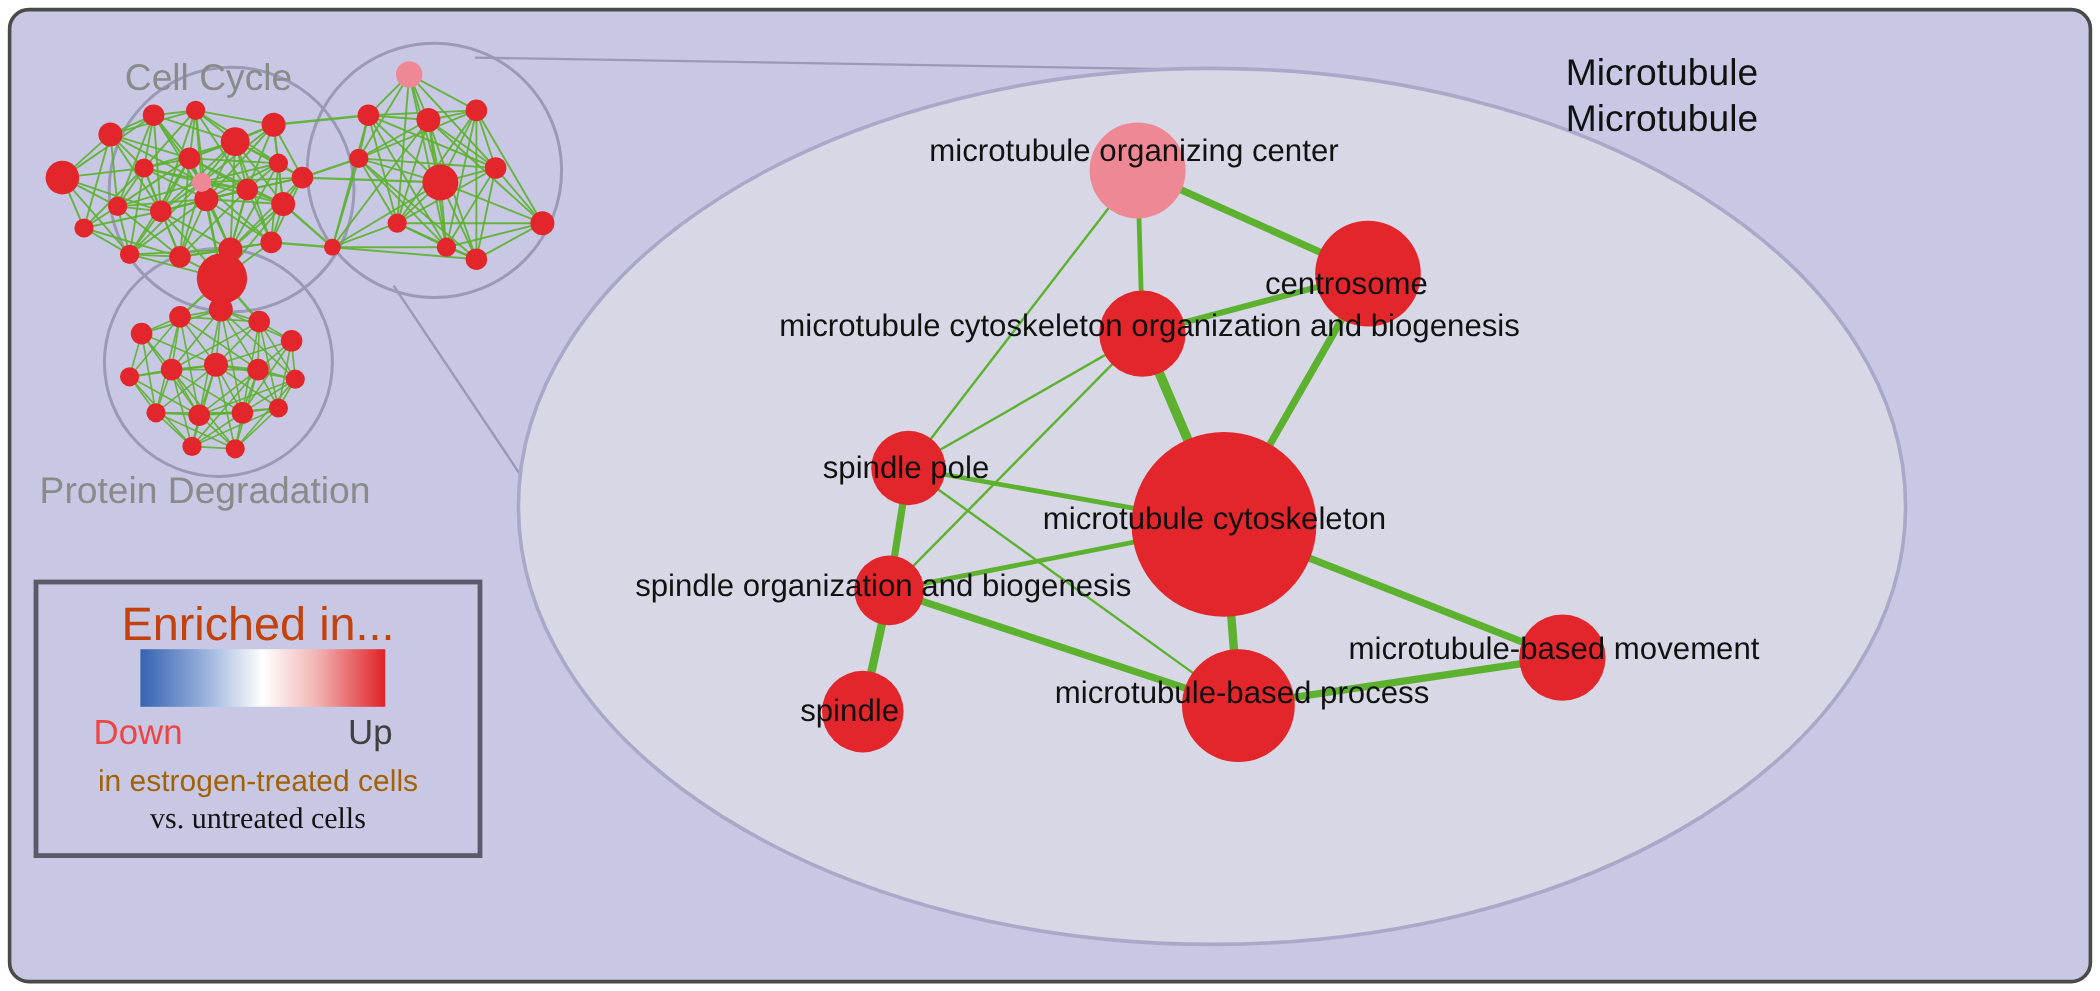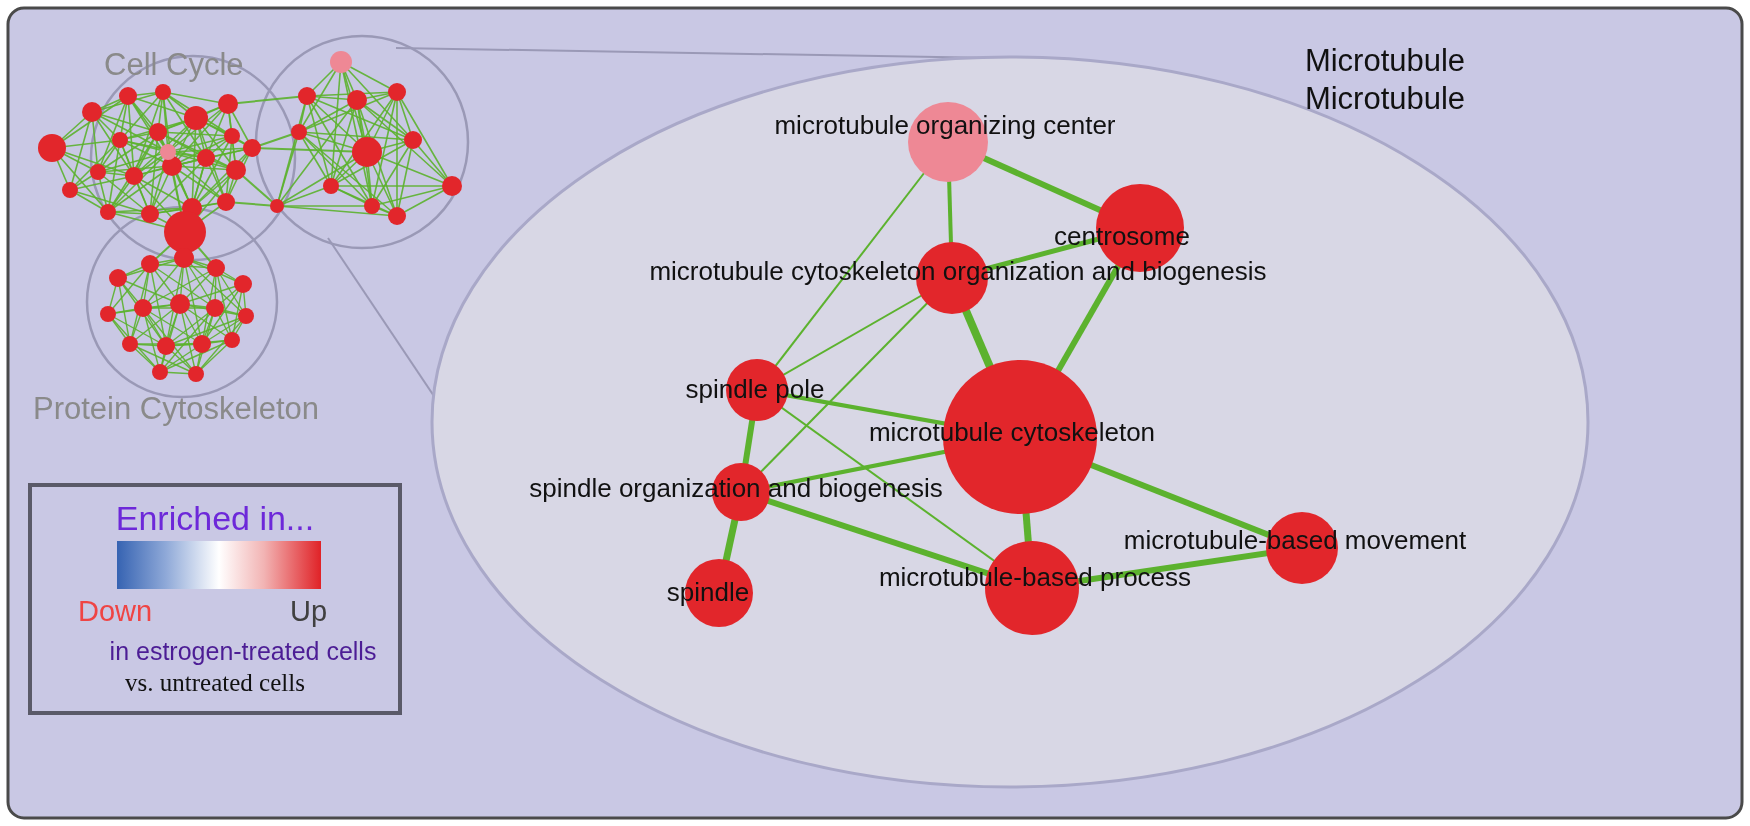--- a/index.html
+++ b/index.html
@@ -14,29 +14,29 @@
   .black-title{color:#111;font-size:31px;line-height:38px;text-align:center;}
   #cell-cycle-label{left:104px;top:46px;}
   #mt-title{left:1250px;top:42px;width:270px;}
   #ubiquitin-label{left:33px;top:390px;}
   #legend{
     position:absolute;left:28px;top:483px;width:366px;height:224px;
     border:4px solid #5a5a68;background:transparent;
   }
   #legend .legend-title{
     position:absolute;left:0;top:12px;width:100%;text-align:center;
-    font-size:34px;color:#6d28d9;
+    font-size:39px;color:#c2410c;
   }
   #legend .gradient-bar{
     position:absolute;left:85px;top:54px;width:204px;height:48px;
     background:linear-gradient(90deg,#3663b2 0%,#8fa9d8 24%,#ffffff 50%,#f2b4b4 72%,#e02227 100%);
   }
   #legend .down-label{position:absolute;left:46px;top:108px;font-size:29px;color:#ef4444;}
   #legend .up-label{position:absolute;left:258px;top:108px;font-size:29px;color:#404040;}
-  #legend .caption1{position:absolute;left:0;top:150px;width:100%;text-align:center;font-size:25px;color:#4c1d95;padding-left:28px;}
+  #legend .caption1{position:absolute;left:0;top:150px;width:100%;text-align:center;font-size:25px;color:#a16207;}
   #legend .caption2{position:absolute;left:0;top:182px;width:100%;text-align:center;font-size:25px;color:#111;font-family:Liberation Serif, serif;}
 </style>
 </head>
 <body>
 
 <svg id="scene" width="1750" height="826" viewBox="0 0 1750 826">
     <rect x="8" y="8" width="1734" height="810" rx="16" fill="#c9c8e4" stroke="#4a4a4a" stroke-width="3"></rect>
     <line x1="396" y1="48" x2="995" y2="58" stroke="#9a99b6" stroke-width="2"></line>
     <line x1="328" y1="238" x2="639" y2="702" stroke="#9a99b6" stroke-width="2"></line>
     <circle cx="193" cy="158" r="102" fill="none" stroke="#9a99b6" stroke-width="2.5"></circle>
@@ -406,21 +406,21 @@
   </svg>
 
 <div class="overlay gray-label" id="cell-cycle-label">Cell Cycle</div>
 
 <div class="overlay black-title" id="mt-title">
   <div>Microtubule</div>
   <div>Microtubule</div>
 </div>
 
 <div class="overlay gray-label" id="ubiquitin-label">
-  <div>Protein Cytoskeleton</div>
+  <div>Protein Degradation</div>
 </div>
 
 <div id="legend">
   <div class="legend-title">Enriched in...</div>
   <div class="gradient-bar"></div>
   <div class="down-label">Down</div>
   <div class="up-label">Up</div>
   <div class="caption1">in estrogen-treated cells</div>
   <div class="caption2">vs. untreated cells</div>
 </div>

